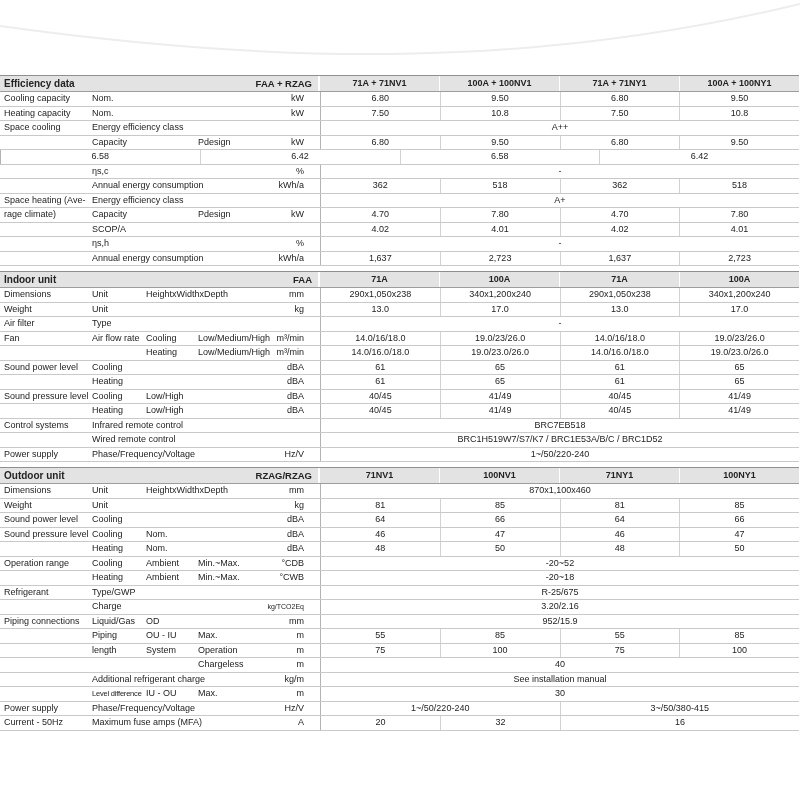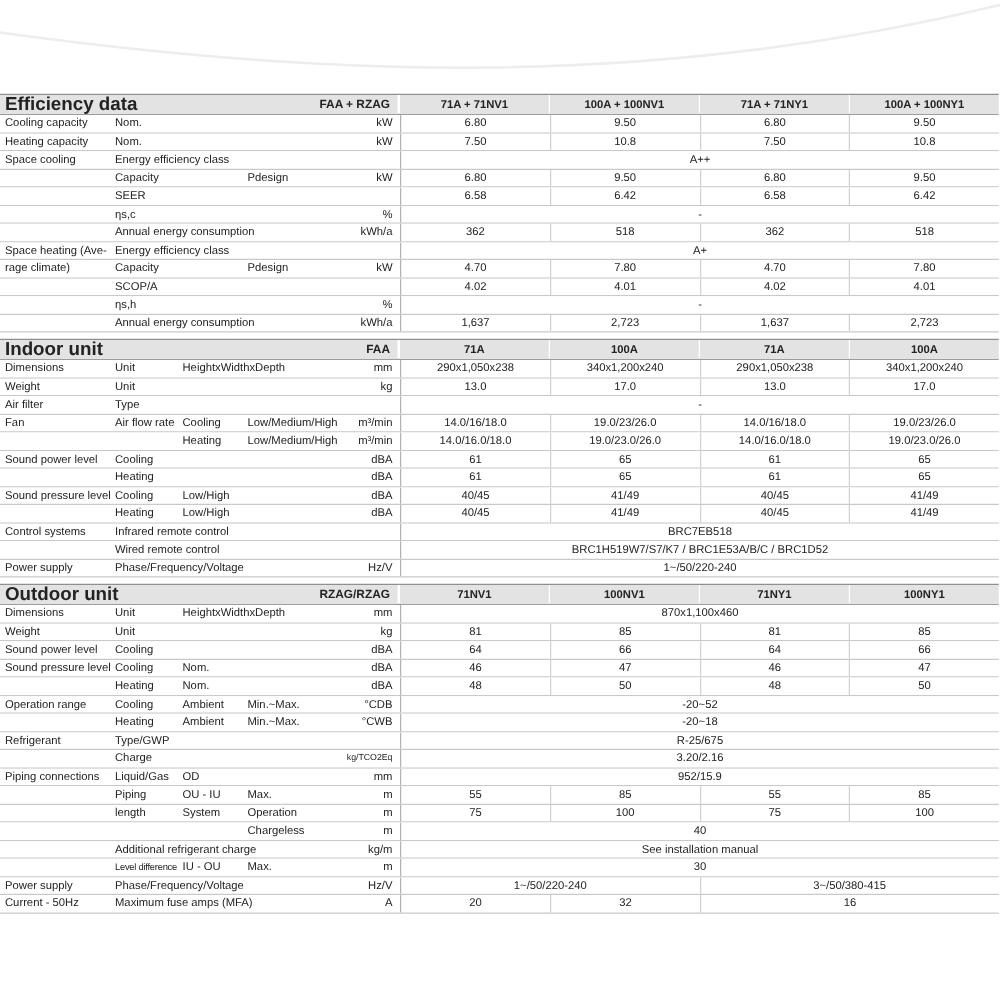--- a/index.html
+++ b/index.html
@@ -4,30 +4,30 @@
 <style>
   html,body{margin:0;padding:0;background:#fff;}
   body{width:800px;height:800px;overflow:hidden;font-family:"Liberation Sans",sans-serif;color:#232323;}
   .page{position:relative;width:800px;height:800px;background:#fff;}
   .swoosh{position:absolute;top:0;left:0;pointer-events:none;}
   #tables{position:absolute;top:75px;left:0;width:799px;}
   .section + .section{margin-top:5px;}
   
   .hrow{display:flex;height:17px;box-sizing:border-box;border-top:1px solid #8f8f8f;border-bottom:1px solid #9d9d9d;background:#fff;}
   .hlabel{position:relative;width:318px;flex:none;background:#e3e3e3;margin-right:2px;}
-  .htitle{position:absolute;left:4px;top:0;line-height:15px;font-weight:bold;font-size:15px;white-space:nowrap;}
+  .htitle{position:absolute;left:4px;top:0;line-height:15px;font-weight:bold;font-size:10px;white-space:nowrap;}
   .hcode{position:absolute;right:6px;top:0;line-height:15px;font-weight:bold;font-size:9.5px;white-space:nowrap;}
   .hcol{flex:1 1 0;background:#e3e3e3;text-align:center;font-weight:bold;font-size:9px;line-height:15px;white-space:nowrap;}
   .hcol + .hcol{margin-left:1px;}
   
   .row{display:flex;height:14.5px;box-sizing:border-box;border-bottom:1px solid #c9c9c9;background:#fff;}
   .labels{position:relative;width:320px;flex:none;}
   .lbl{position:absolute;top:0;line-height:13.5px;font-size:9px;white-space:nowrap;}
   .l0{left:4px;}.l1{left:92px;}.l2{left:146px;}.l3{left:198px;}
-  .unit{position:absolute;right:6px;top:0;line-height:13.5px;font-size:9px;white-space:nowrap;}
+  .unit{position:absolute;right:16px;top:0;line-height:13.5px;font-size:9px;white-space:nowrap;}
   .cond{font-size:7.5px;letter-spacing:-0.2px;}
   .cond-u{font-size:7px;}
   .vals{flex:1 1 0;display:flex;border-left:1px solid #b3b3b3;}
   .val{text-align:center;font-size:9px;line-height:13.5px;white-space:nowrap;overflow:visible;min-width:0;}
   .val + .val{border-left:1px solid #d2d2d2;}
 </style>
 </head>
 <body>
 
 <div class="page">
@@ -88,23 +88,20 @@
             <span class="unit">kW</span>
           </div>
           <div class="vals">
             <div class="val" style="flex: 1 1 0px;">6.80</div>
             <div class="val" style="flex: 1 1 0px;">9.50</div>
             <div class="val" style="flex: 1 1 0px;">6.80</div>
             <div class="val" style="flex: 1 1 0px;">9.50</div>
           </div>
         </div>
         <div class="row">
-          <div class="labels">
-            <span class="lbl l1">SEER</span>
-          </div>
           <div class="vals">
             <div class="val" style="flex: 1 1 0px;">6.58</div>
             <div class="val" style="flex: 1 1 0px;">6.42</div>
             <div class="val" style="flex: 1 1 0px;">6.58</div>
             <div class="val" style="flex: 1 1 0px;">6.42</div>
           </div>
         </div>
         <div class="row">
           <div class="labels">
             <span class="lbl l1">ηs,c</span>

